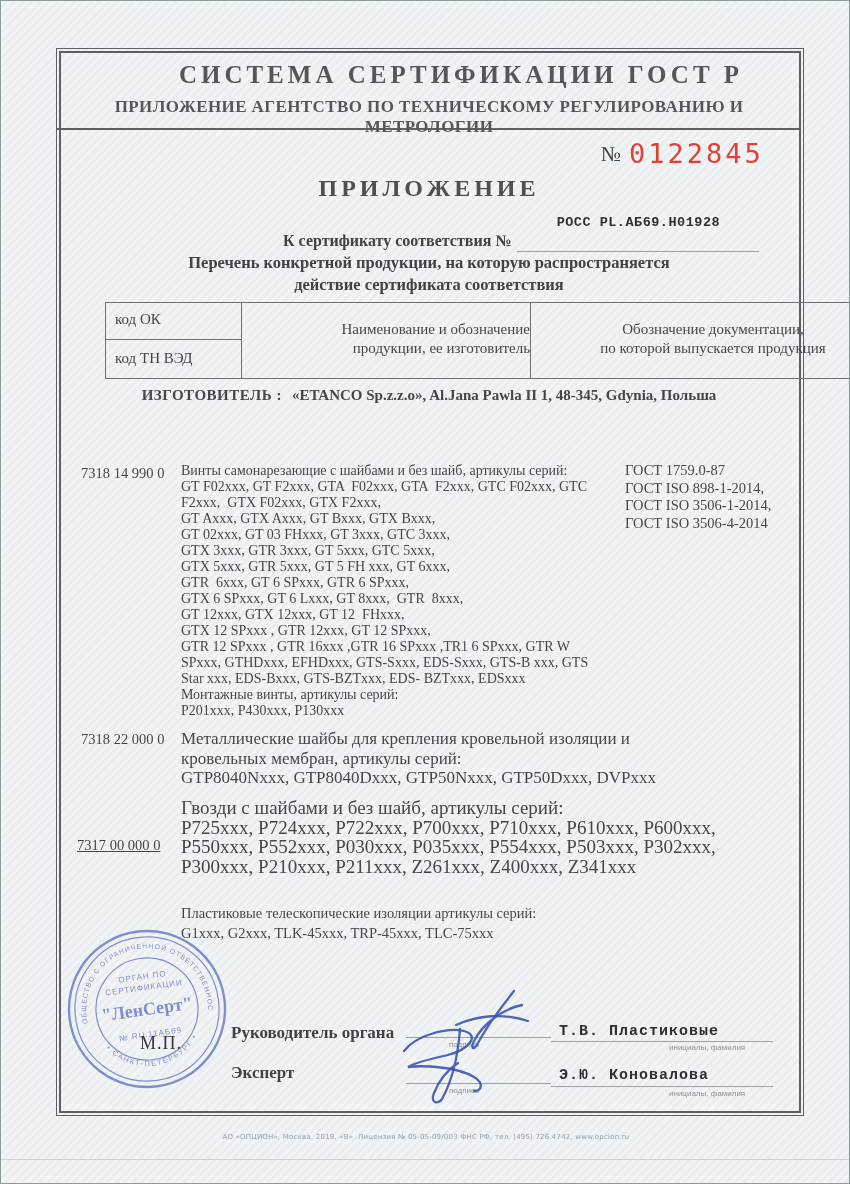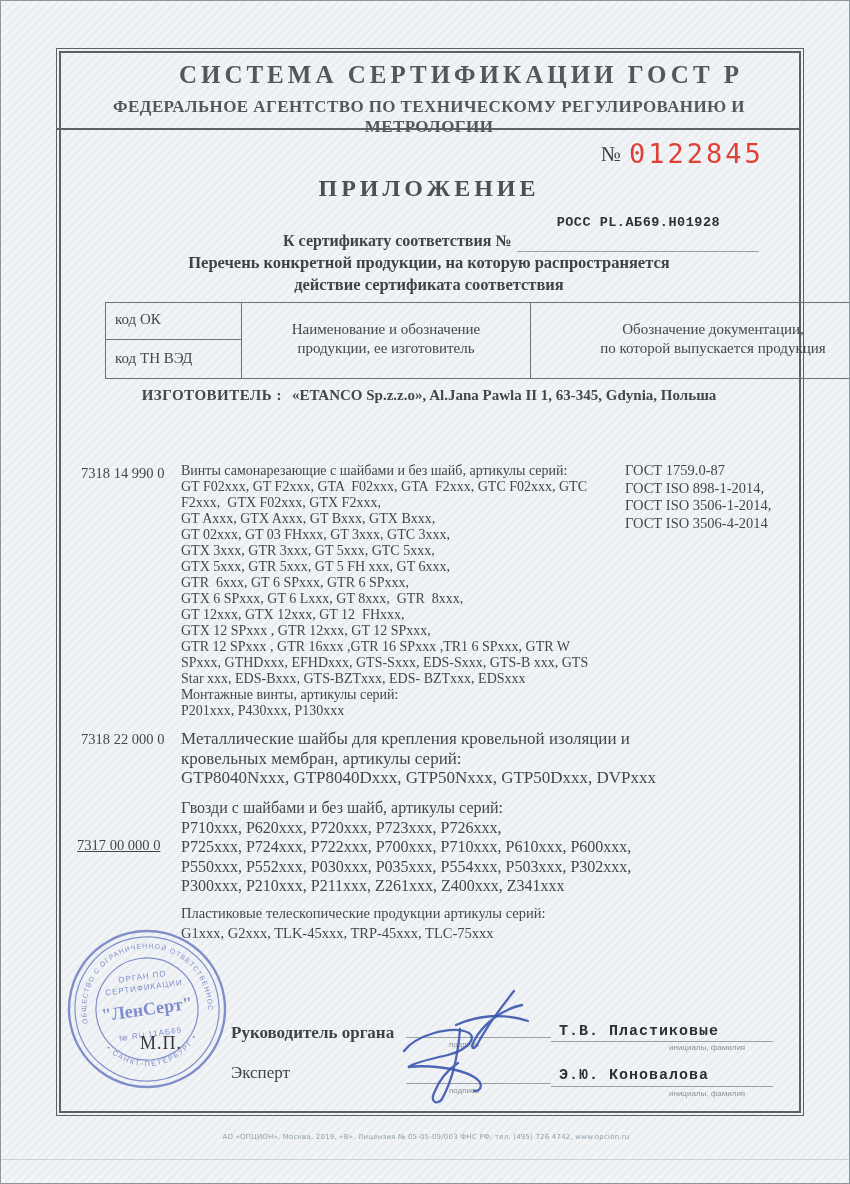--- a/index.html
+++ b/index.html
@@ -44,40 +44,40 @@
     font-size:16.5px; font-weight:bold; color:#3f4347; z-index:1;}
   .purpose2{left:55px; top:274px; width:746px; text-align:center;
     font-size:16.5px; font-weight:bold; color:#3f4347; z-index:1;}
   
   .tbl{left:68px; top:301px; width:791px; height:77px; border:1px solid #6d7176;
     display:flex; z-index:1; box-sizing:border-box;margin-left:36px;}
   .tbl-c1{width:135px; border-right:1px solid #6d7176; display:flex; flex-direction:column;}
   .tbl-c1a{height:37px; border-bottom:1px solid #6d7176; box-sizing:border-box;
     padding:8px 0 0 9px; font-size:15px;}
   .tbl-c1b{flex:1; padding:10px 0 0 9px; font-size:15px;}
-  .tbl-c2{width:289px; border-right:1px solid #6d7176; text-align:center;
+  .tbl-c2{width:289px; border-right:1px solid #6d7176; text-align:right;
     font-size:15px; line-height:19px; padding-top:17px; box-sizing:border-box;}
   .tbl-c3{flex:1; text-align:center; font-size:15px; line-height:19px;
     padding-top:17px; box-sizing:border-box;}
   
   .manuf{left:55px; top:386px; width:746px; text-align:center; z-index:1; font-size:15px;}
   .manuf b{font-weight:bold;}
   .manuf .lbl{letter-spacing:.5px; font-weight:bold; margin-right:10px;}
   
   .pcode{font-size:14.5px; color:#43474c; z-index:1; white-space:pre;}
   .plines{z-index:1; color:#43474c;}
   .pline{white-space:pre;}
   .r1{font-size:14px; line-height:16px;}
   .r2{font-size:17px; line-height:19.5px;font-family:Liberation Serif, serif;}
-  .r3{font-size:16px; line-height:19.6px;}
+  .r3{font-size:19px; line-height:19.6px;}
   .r4{font-size:14.5px; line-height:20px;}
   .docs{left:624px; top:461px; font-size:14.5px; line-height:17.5px; z-index:1;}
   
   .role1{left:230px; top:1014px; font-size:17px; font-weight:bold; color:#3f4347; z-index:2;margin-top:8px;}
-  .role2{left:230px; top:1062px; font-size:17px; font-weight:normal; color:#3f4347; z-index:2;}
+  .role2{left:230px; top:1062px; font-size:17px; font-weight:bold; color:#3f4347; z-index:2;}
   .sigline{height:0; border-bottom:1px solid #9aa2a8; z-index:1;}
   .caption{font-size:8px; color:#8b9299; z-index:1; font-family:"Liberation Sans", sans-serif;}
   .sig-name{font-family:"Liberation Mono", monospace; font-weight:bold;
     font-size:15px; letter-spacing:1px; color:#2e3134; z-index:2; white-space:pre;}
   .mp{left:116px; top:1032px; font-size:18px; color:#33363a; z-index:3; letter-spacing:1px;margin-left:23px;}
   
   .stamp{left:64px; top:926px; width:164px; height:164px; z-index:2;
     transform:rotate(-8deg); opacity:.85;}
   
   .footer{left:125px; top:1132px; width:600px; text-align:center;
@@ -90,21 +90,21 @@
 <body>
 
 <div class="page">
 
   <div class="frame-outer">
     <div class="frame-inner"></div>
   </div>
   <div class="header-divider"></div>
 
   <div class="abs h-title">СИСТЕМА СЕРТИФИКАЦИИ ГОСТ Р</div>
-  <div class="abs h-sub">ФЕДЕРАЛЬНОЕ АГЕНТСТВО ПО ТЕХНИЧЕСКОМУ РЕГУЛИРОВАНИЮ И МЕТРОЛОГИИ</div>
+  <div class="abs h-sub">ПРИЛОЖЕНИЕ АГЕНТСТВО ПО ТЕХНИЧЕСКОМУ РЕГУЛИРОВАНИЮ И МЕТРОЛОГИИ</div>
 
   <div class="abs serial">
     <span class="serial-no">№</span>
     <span class="serial-num">0122845</span>
   </div>
 
   <div class="abs apx-title">ПРИЛОЖЕНИЕ</div>
 
   <div class="abs cert-line">
     <span class="cert-label">К сертификату соответствия №</span>
@@ -123,21 +123,21 @@
       <div>Наименование и обозначение</div>
       <div>продукции, ее изготовитель</div>
     </div>
     <div class="tbl-c3">
       <div>Обозначение документации,</div>
       <div>по которой выпускается продукция</div>
     </div>
   </div>
 
   <div class="abs manuf">
-    <b class="lbl">ИЗГОТОВИТЕЛЬ :</b><b>«ETANCO Sp.z.z.o», Al.Jana Pawla II 1, 63-345, Gdynia, Польша</b>
+    <b class="lbl">ИЗГОТОВИТЕЛЬ :</b><b>«ETANCO Sp.z.z.o», Al.Jana Pawla II 1, 48-345, Gdynia, Польша</b>
   </div>
 
   <div class="abs pcode" style="left:80px; top:464px;">7318 14 990 0</div>
   <div class="abs plines r1" style="left:180px; top:462px;">
     <div class="pline">Винты самонарезающие с шайбами и без шайб, артикулы серий:</div>
     <div class="pline">GT F02xxx, GT F2xxx, GTA  F02xxx, GTA  F2xxx, GTC F02xxx, GTC</div>
     <div class="pline">F2xxx,  GTX F02xxx, GTX F2xxx,</div>
     <div class="pline">GT Axxx, GTX Axxx, GT Bxxx, GTX Bxxx,</div>
     <div class="pline">GT 02xxx, GT 03 FHxxx, GT 3xxx, GTC 3xxx,</div>
     <div class="pline">GTX 3xxx, GTR 3xxx, GT 5xxx, GTC 5xxx,</div>
@@ -162,28 +162,27 @@
   <div class="abs pcode" style="left:80px; top:730px;">7318 22 000 0</div>
   <div class="abs plines r2" style="left:180px; top:728px;">
     <div class="pline">Металлические шайбы для крепления кровельной изоляции и</div>
     <div class="pline">кровельных мембран, артикулы серий:</div>
     <div class="pline">GTP8040Nxxx, GTP8040Dxxx, GTP50Nxxx, GTP50Dxxx, DVPxxx</div>
   </div>
 
   <div class="abs pcode" style="left:76px; top:836px;text-decoration:underline;">7317 00 000 0</div>
   <div class="abs plines r3" style="left:180px; top:797px;">
     <div class="pline">Гвозди с шайбами и без шайб, артикулы серий:</div>
-    <div class="pline">P710xxx, P620xxx, P720xxx, P723xxx, P726xxx,</div>
     <div class="pline">P725xxx, P724xxx, P722xxx, P700xxx, P710xxx, P610xxx, P600xxx,</div>
     <div class="pline">P550xxx, P552xxx, P030xxx, P035xxx, P554xxx, P503xxx, P302xxx,</div>
     <div class="pline">P300xxx, P210xxx, P211xxx, Z261xxx, Z400xxx, Z341xxx</div>
   </div>
 
   <div class="abs plines r4" style="left:180px; top:902px;">
-    <div class="pline">Пластиковые телескопические продукции артикулы серий:</div>
+    <div class="pline">Пластиковые телескопические изоляции артикулы серий:</div>
     <div class="pline">G1xxx, G2xxx, TLK-45xxx, TRP-45xxx, TLC-75xxx</div>
   </div>
 
   <div class="abs stamp">
     <svg width="164" height="164" viewBox="-82 -82 164 164">
       <g fill="none" stroke="#6d7dc2">
         <circle r="78" stroke-width="2.4"></circle>
         <circle r="72" stroke-width="1.2"></circle>
         <circle r="51" stroke-width="1.2"></circle>
       </g>

